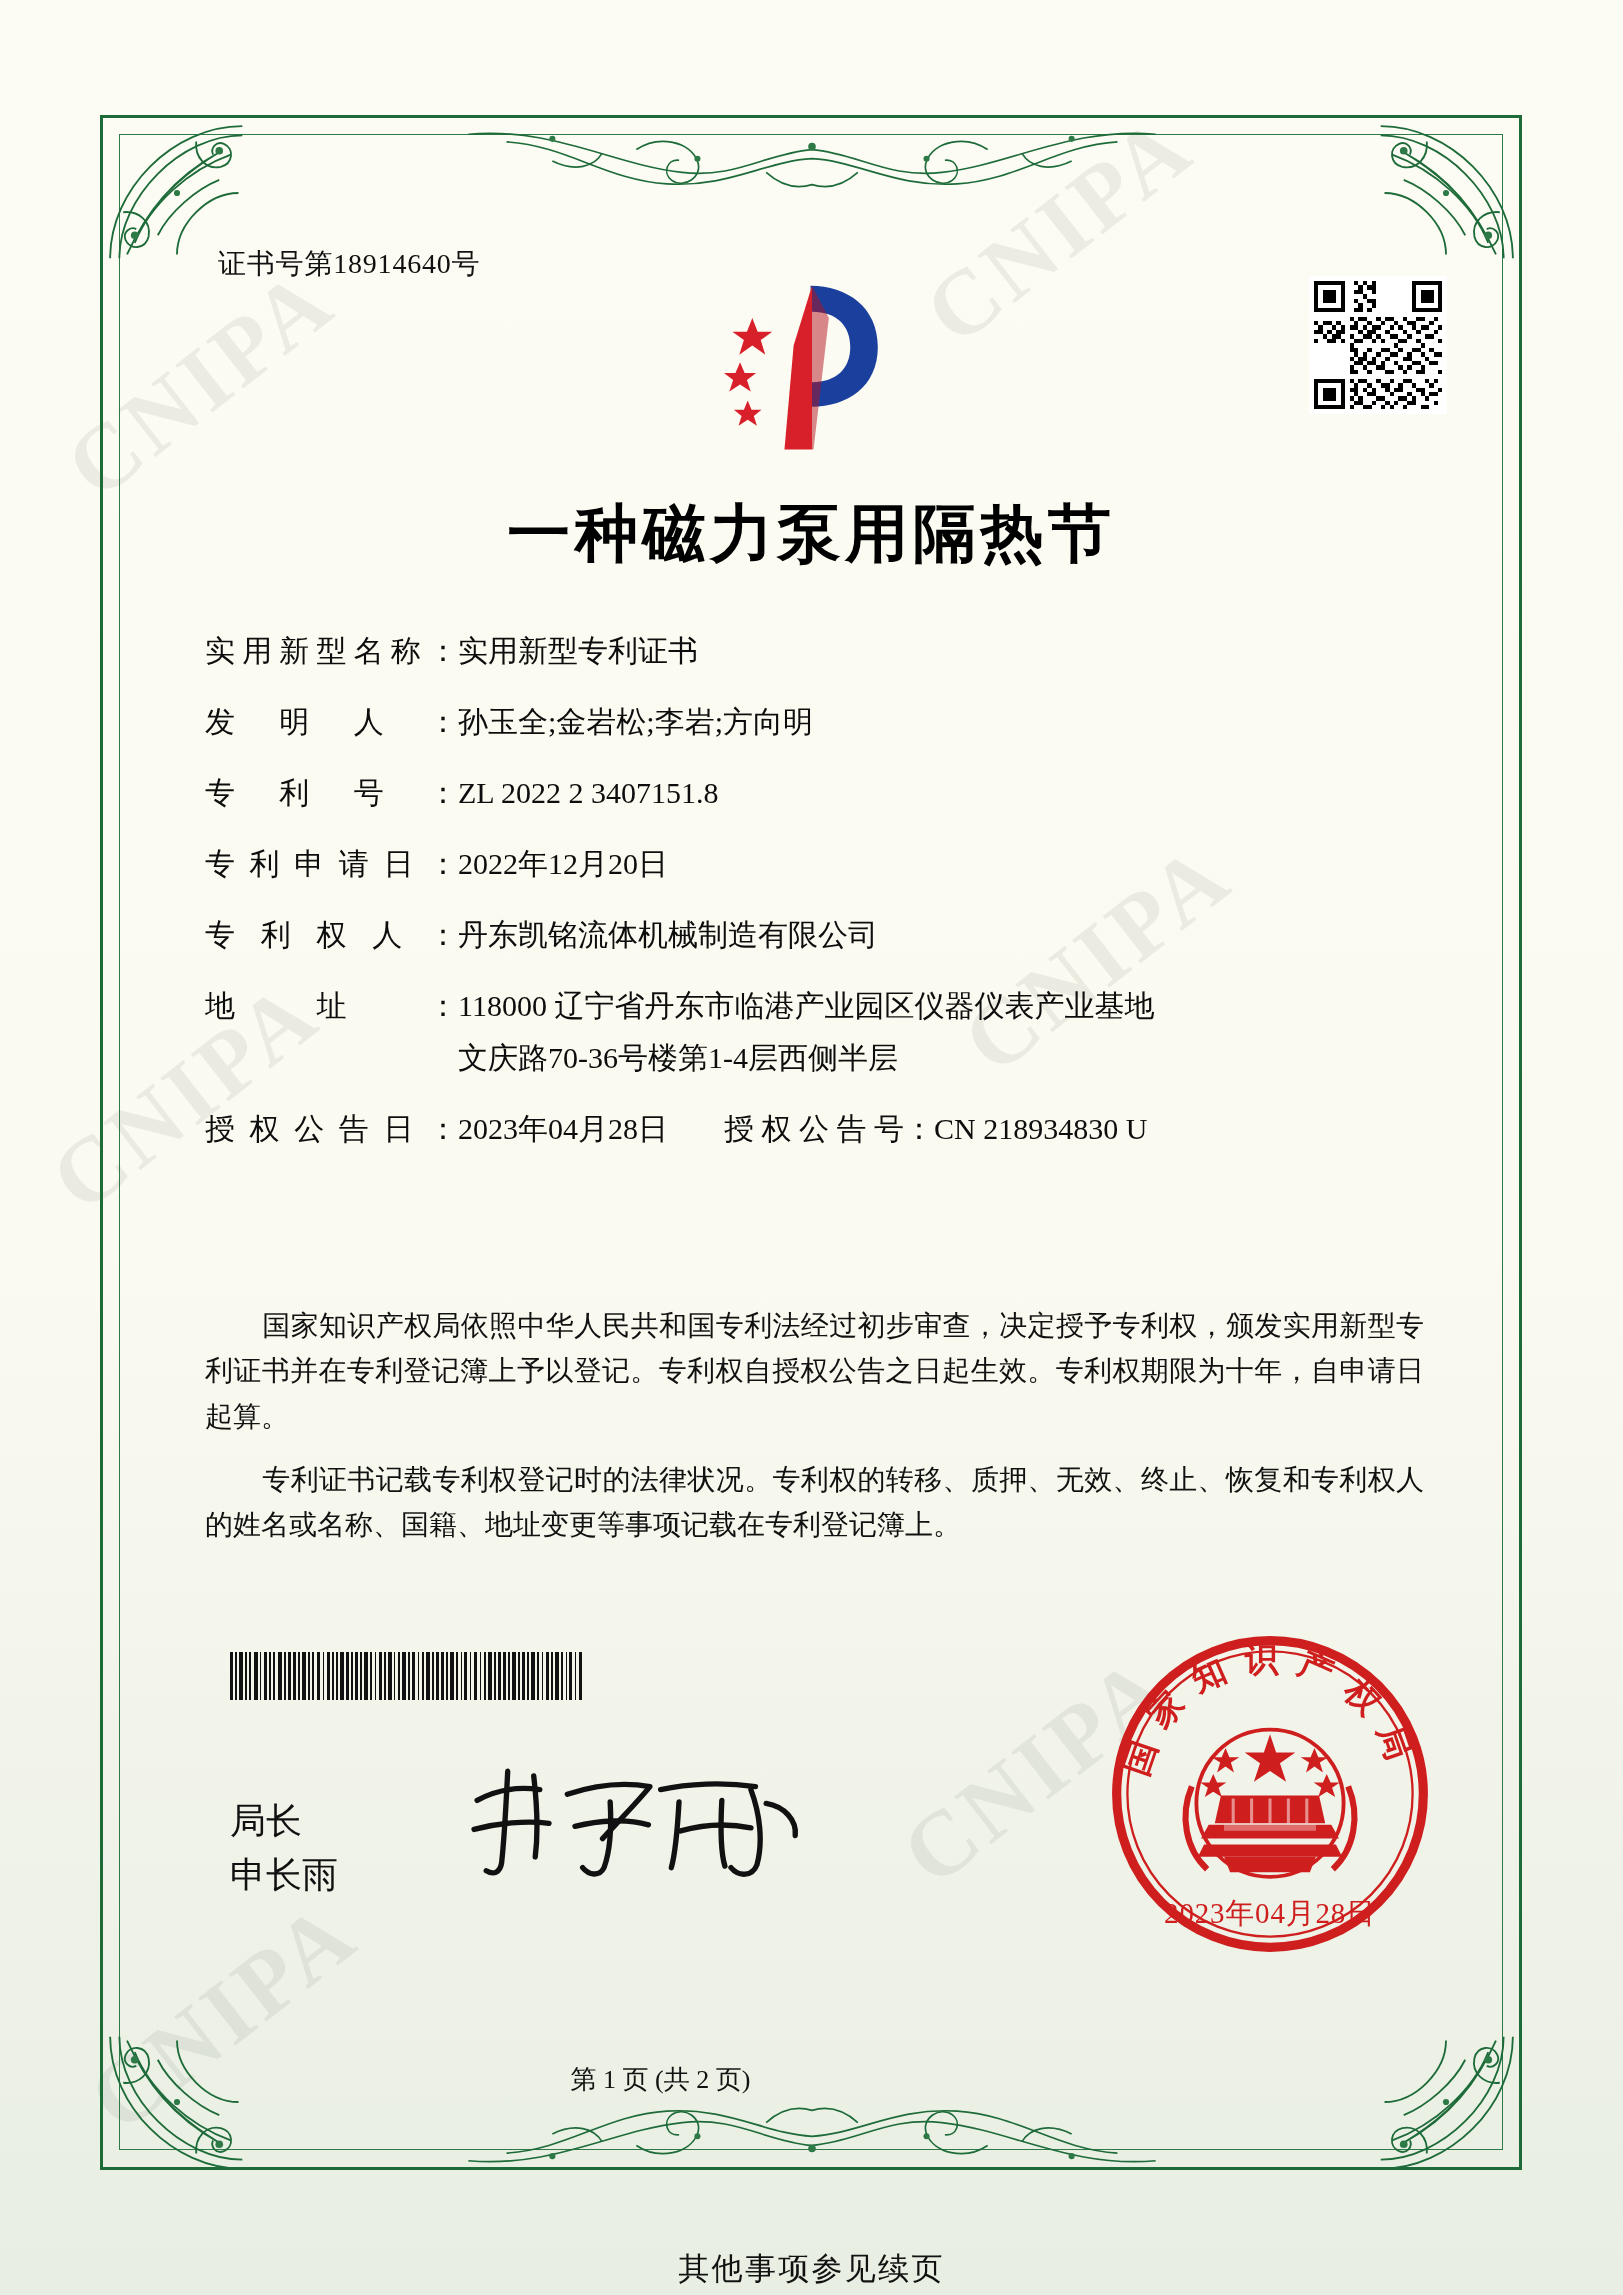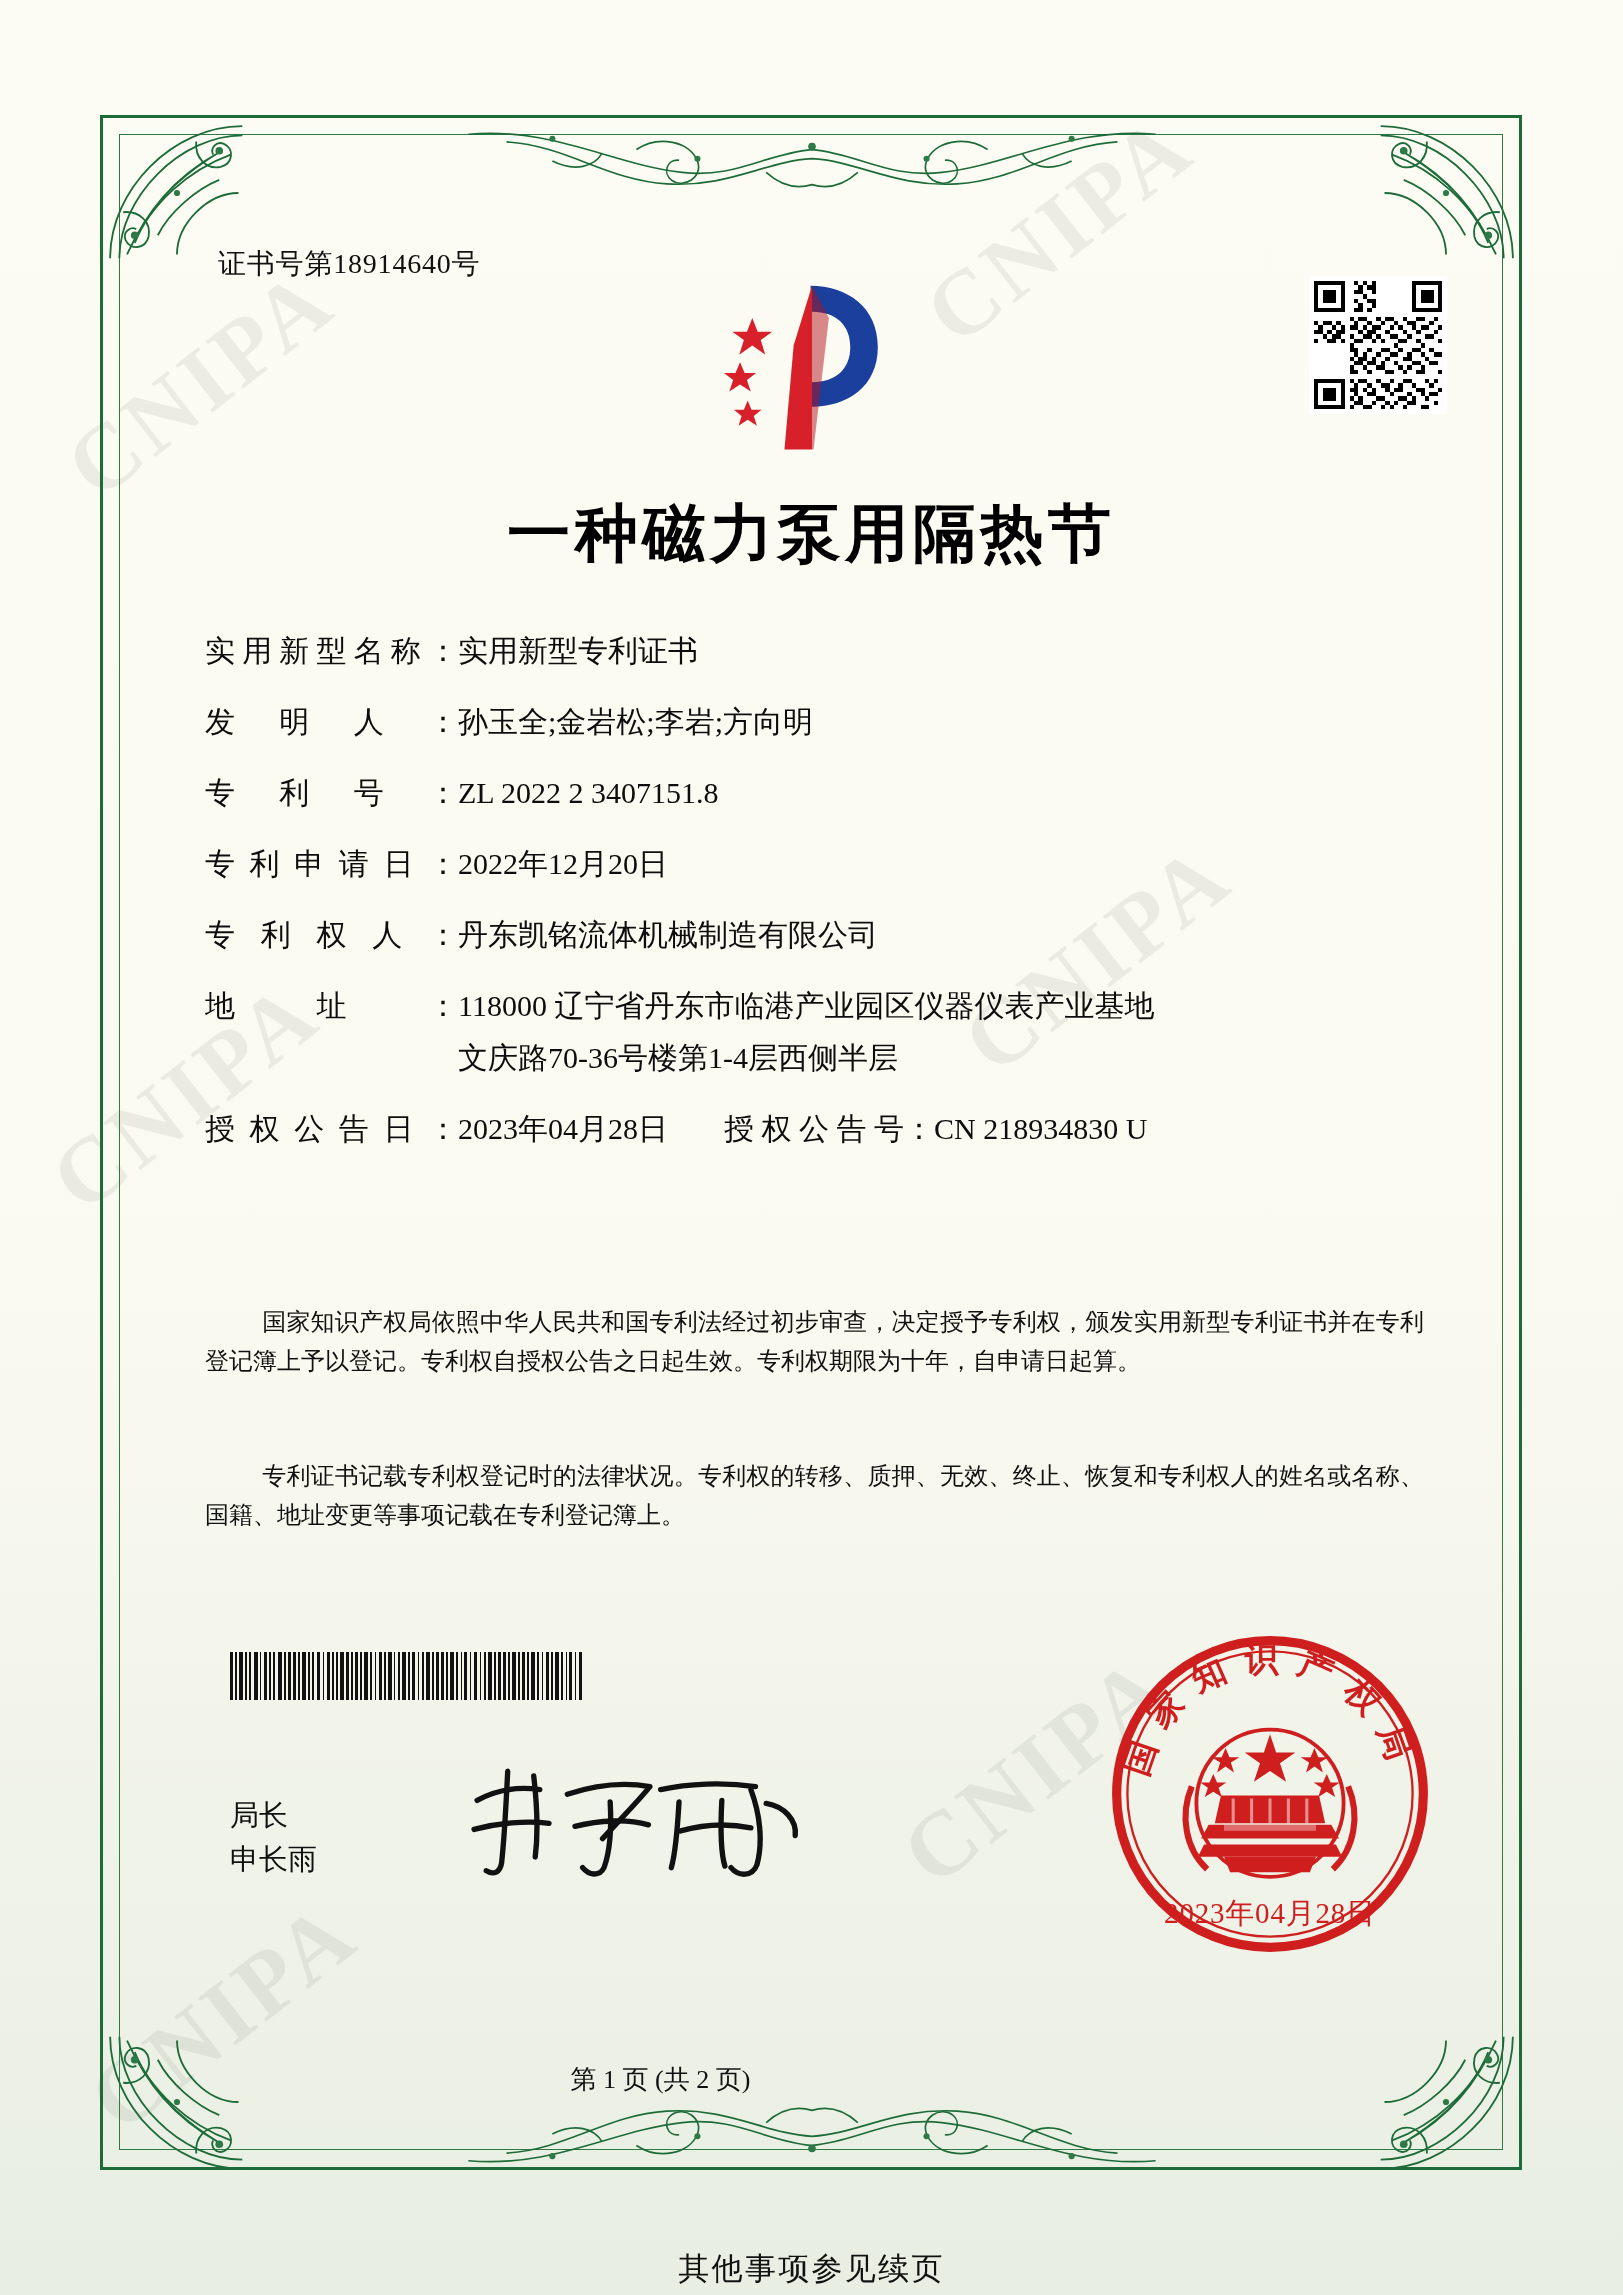--- a/index.html
+++ b/index.html
@@ -178,21 +178,21 @@
   }
   .pub-label {
     margin-left: 56px;
     text-align: right;
   }
 
   .para {
     position: absolute;
     left: 205px;
     width: 1219px;
-    font-size: 24px;
+    font-size: 28px;
     line-height: 1.62;
     color: #111;
     text-align: justify;
   }
   .para.p1 { top: 1303px; }
   .para.p2 { top: 1457px; }
   .para .indent { display: inline-block; width: 57px; }
 
   
   .barcode {
@@ -202,21 +202,21 @@
     width: 429px;
     height: 48px;
   }
   .barcode svg { width: 100%; height: 100%; display: block; }
 
   
   .sig-labels {
     position: absolute;
     left: 230px;
     top: 1794px;
-    font-size: 29px;
+    font-size: 36px;
     line-height: 1.5;
     color: #111;
   }
   .signature {
     position: absolute;
     left: 460px;
     top: 1756px;
     width: 360px;
     height: 130px;
   }

